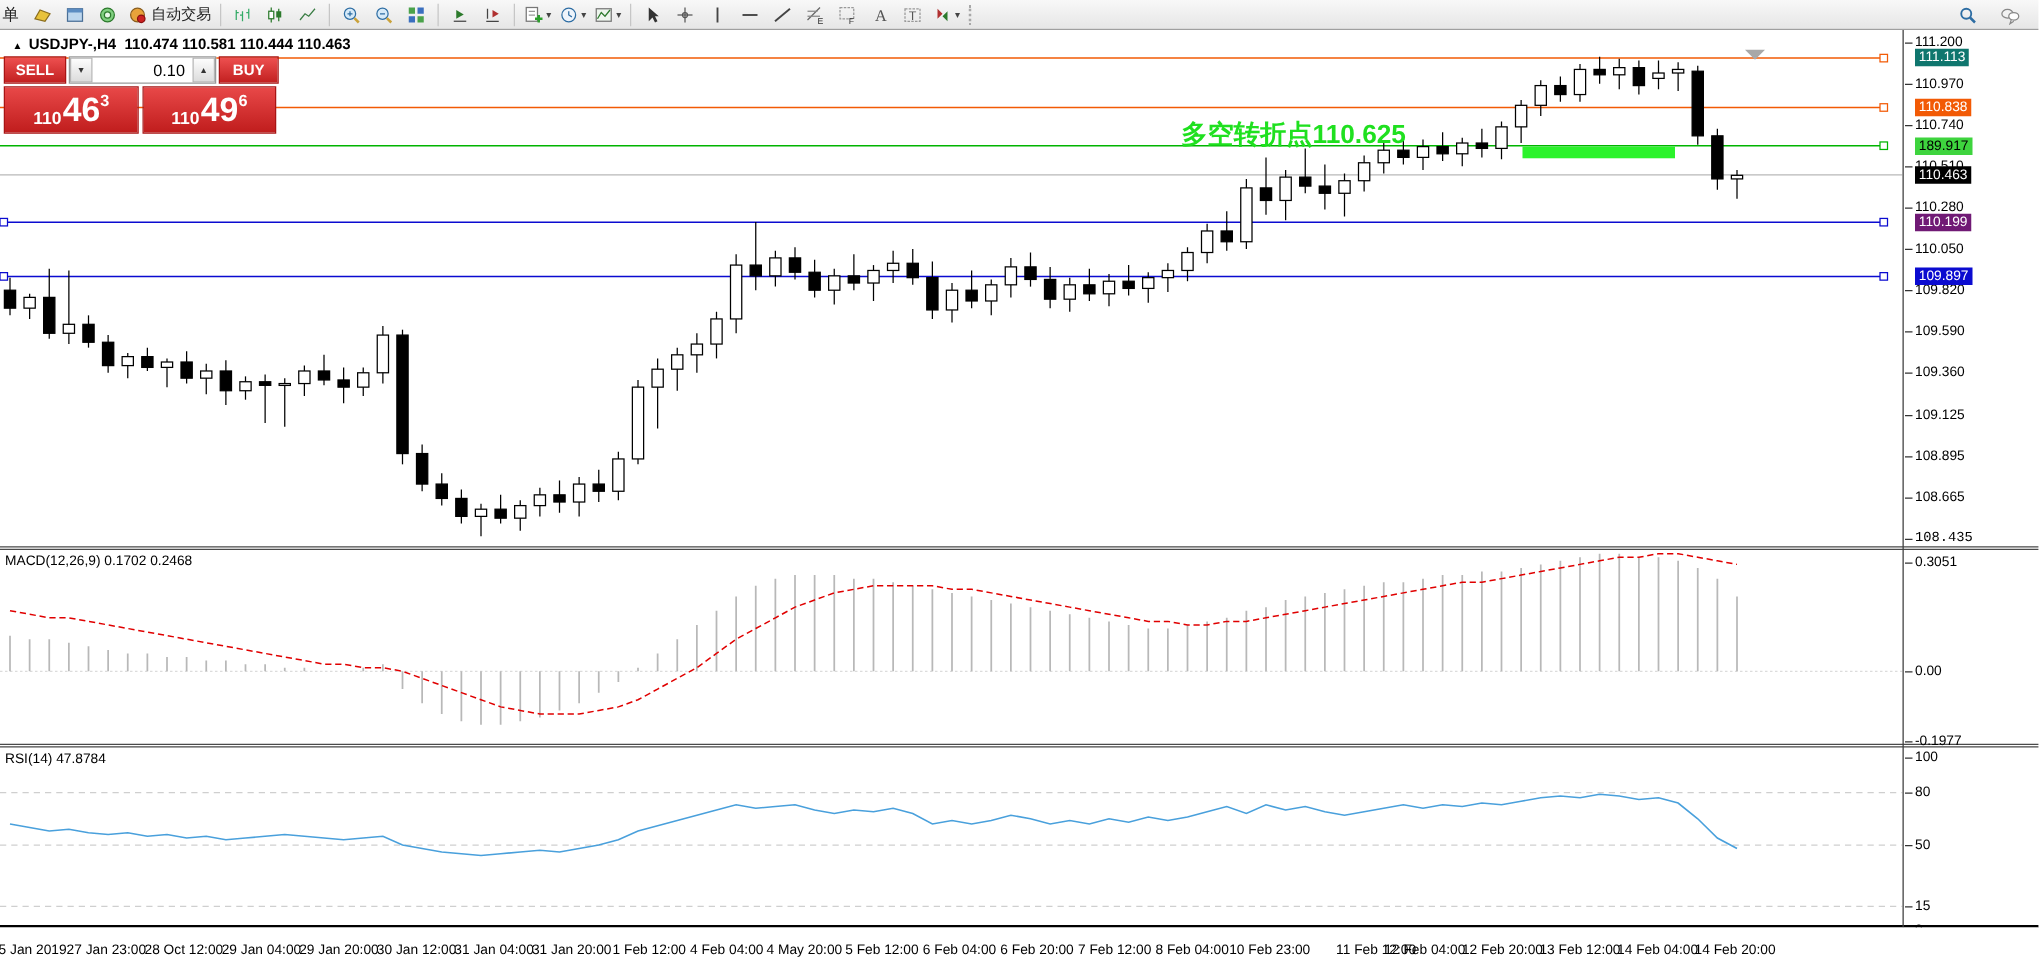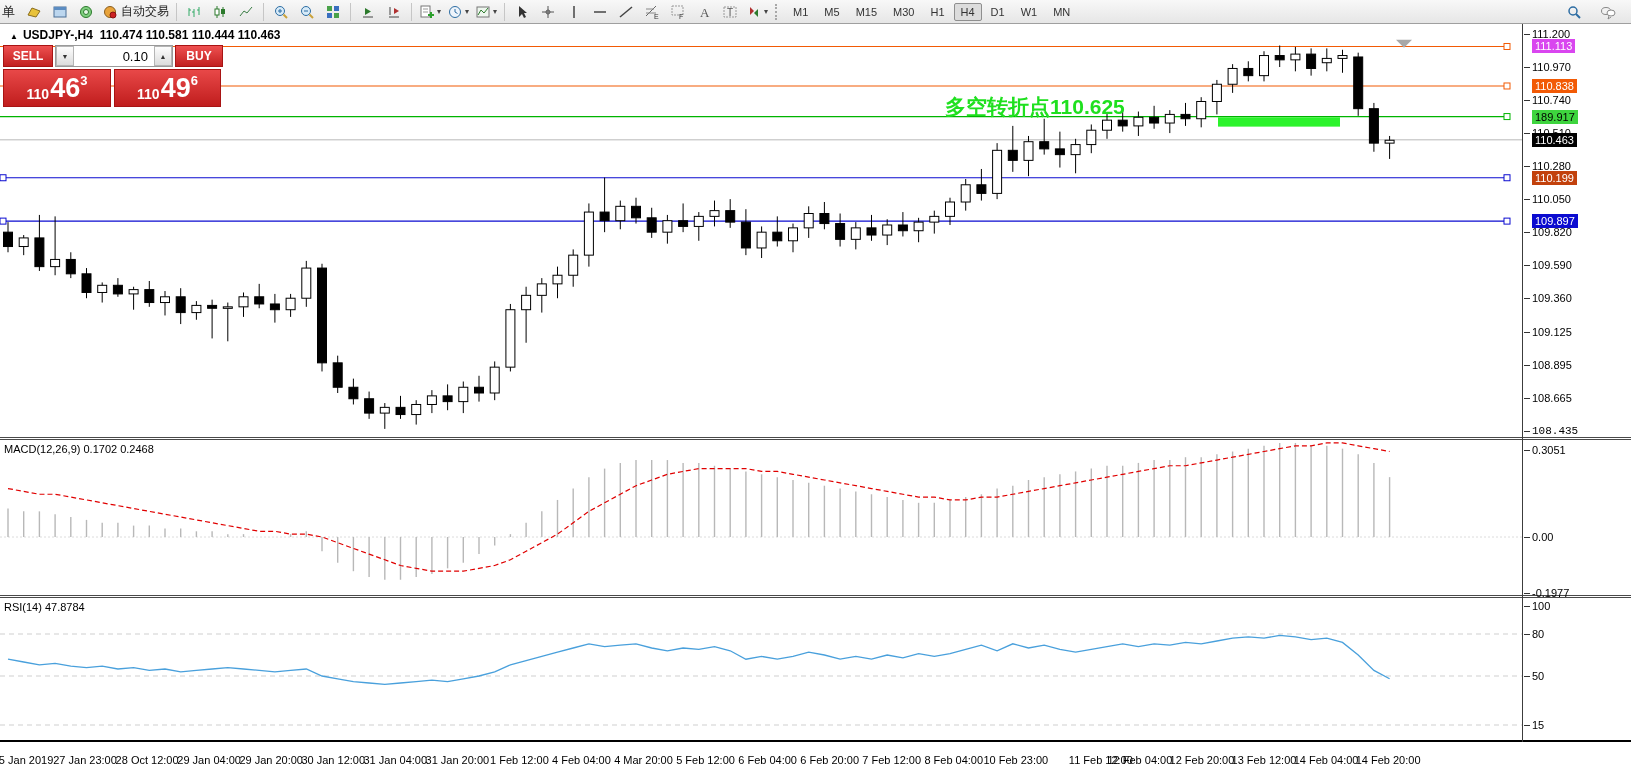--- a/index.html
+++ b/index.html
@@ -281,31 +281,20 @@
           <span>
             <svg width="16" height="16" viewBox="0 0 16 16">
               <polygon points="4,3 8,7 4,11" fill="#b03030"></polygon>
               <polygon points="12,5 8,9 12,13" fill="#2c7a2c"></polygon>
             </svg>
           </span>
           <span class="tb-caret">▾</span>
         </div>
       </span>
     <span class="tb-grip"></span>
-    <span id="tb-timeframes" style="display: flex;">
-        <div class="tf-btn">M1</div>
-        <div class="tf-btn">M5</div>
-        <div class="tf-btn">M15</div>
-        <div class="tf-btn">M30</div>
-        <div class="tf-btn">H1</div>
-        <div class="tf-btn active">H4</div>
-        <div class="tf-btn">D1</div>
-        <div class="tf-btn">W1</div>
-        <div class="tf-btn">MN</div>
-      </span>
     <span id="tb-right">
         <div class="tb-btn" style="margin-left: 8px;">
           <span>
             <svg width="16" height="16" viewBox="0 0 16 16">
               <circle cx="7" cy="7" r="4" fill="none" stroke="#2d6da3" stroke-width="1.5"></circle>
               <line x1="10" y1="10" x2="14" y2="14" stroke="#2d6da3" stroke-width="2"></line>
             </svg>
           </span>
         </div>
         <div class="tb-btn" style="margin-left: 8px;">
@@ -810,24 +799,24 @@
       <div class="axis-label" style="top: 102.084px;">110.510</div>
       <div class="axis-label" style="top: 135.112px;">110.280</div>
       <div class="axis-label" style="top: 168.14px;">110.050</div>
       <div class="axis-label" style="top: 201.168px;">109.820</div>
       <div class="axis-label" style="top: 234.196px;">109.590</div>
       <div class="axis-label" style="top: 267.224px;">109.360</div>
       <div class="axis-label" style="top: 300.97px;">109.125</div>
       <div class="axis-label" style="top: 333.998px;">108.895</div>
       <div class="axis-label" style="top: 367.026px;">108.665</div>
       <div class="axis-label" style="top: 400.054px; font-family: Liberation Mono, monospace;">108.435</div>
-      <div class="axis-label hl" style="top: 15.4932px; background: #d946ef; color: rgb(255, 255, 255);">111.113</div>
+      <div class="axis-label hl" style="top: 15.4932px; background: #0f766e; color: rgb(255, 255, 255);">111.113</div>
       <div class="axis-label hl" style="top: 54.9832px; background: rgb(242, 90, 5); color: rgb(255, 255, 255);">110.838</div>
       <div class="axis-label hl" style="top: 85.57px; background: rgb(62, 212, 62); color: rgb(0, 0, 0);">189.917</div>
-      <div class="axis-label hl" style="top: 146.744px; background: #c2410c; color: rgb(255, 255, 255);">110.199</div>
+      <div class="axis-label hl" style="top: 146.744px; background: #701a75; color: rgb(255, 255, 255);">110.199</div>
       <div class="axis-label hl" style="top: 190.111px; background: rgb(11, 11, 208); color: rgb(255, 255, 255);">109.897</div>
       <div class="axis-label hl" style="top: 108.833px; background: rgb(0, 0, 0); color: rgb(255, 255, 255);">110.463</div>
       <div class="axis-label" style="top: 419.046px;">0.3051</div>
       <div class="axis-label" style="top: 506px;">0.00</div>
       <div class="axis-label" style="top: 562.344px;">-0.1977</div>
       <div class="axis-label" style="top: 575px;">100</div>
       <div class="axis-label" style="top: 603px;">80</div>
       <div class="axis-label" style="top: 645px;">50</div>
       <div class="axis-label" style="top: 694px;">15</div>
       <div class="axis-label" style="top: 713px;">0</div>
@@ -836,21 +825,21 @@
       <div class="time-label" style="left: 23px;">25 Jan 2019</div>
       <div class="time-label" style="left: 85.05px;">27 Jan 23:00</div>
       <div class="time-label" style="left: 147.1px;">28 Oct 12:00</div>
       <div class="time-label" style="left: 209.15px;">29 Jan 04:00</div>
       <div class="time-label" style="left: 271.2px;">29 Jan 20:00</div>
       <div class="time-label" style="left: 333.25px;">30 Jan 12:00</div>
       <div class="time-label" style="left: 395.3px;">31 Jan 04:00</div>
       <div class="time-label" style="left: 457.35px;">31 Jan 20:00</div>
       <div class="time-label" style="left: 519.4px;">1 Feb 12:00</div>
       <div class="time-label" style="left: 581.45px;">4 Feb 04:00</div>
-      <div class="time-label" style="left: 643.5px;">4 Mar 20:00</div>
+      <div class="time-label" style="left: 643.5px;">4 May 20:00</div>
       <div class="time-label" style="left: 705.55px;">5 Feb 12:00</div>
       <div class="time-label" style="left: 767.6px;">6 Feb 04:00</div>
       <div class="time-label" style="left: 829.65px;">6 Feb 20:00</div>
       <div class="time-label" style="left: 891.7px;">7 Feb 12:00</div>
       <div class="time-label" style="left: 953.75px;">8 Feb 04:00</div>
       <div class="time-label" style="left: 1015.8px;">10 Feb 23:00</div>
       <div class="time-label" style="left: 1077.85px; margin-left: 23px;">11 Feb 12:00</div>
       <div class="time-label" style="left: 1139.9px;">12 Feb 04:00</div>
       <div class="time-label" style="left: 1201.95px;">12 Feb 20:00</div>
       <div class="time-label" style="left: 1264px;">13 Feb 12:00</div>

